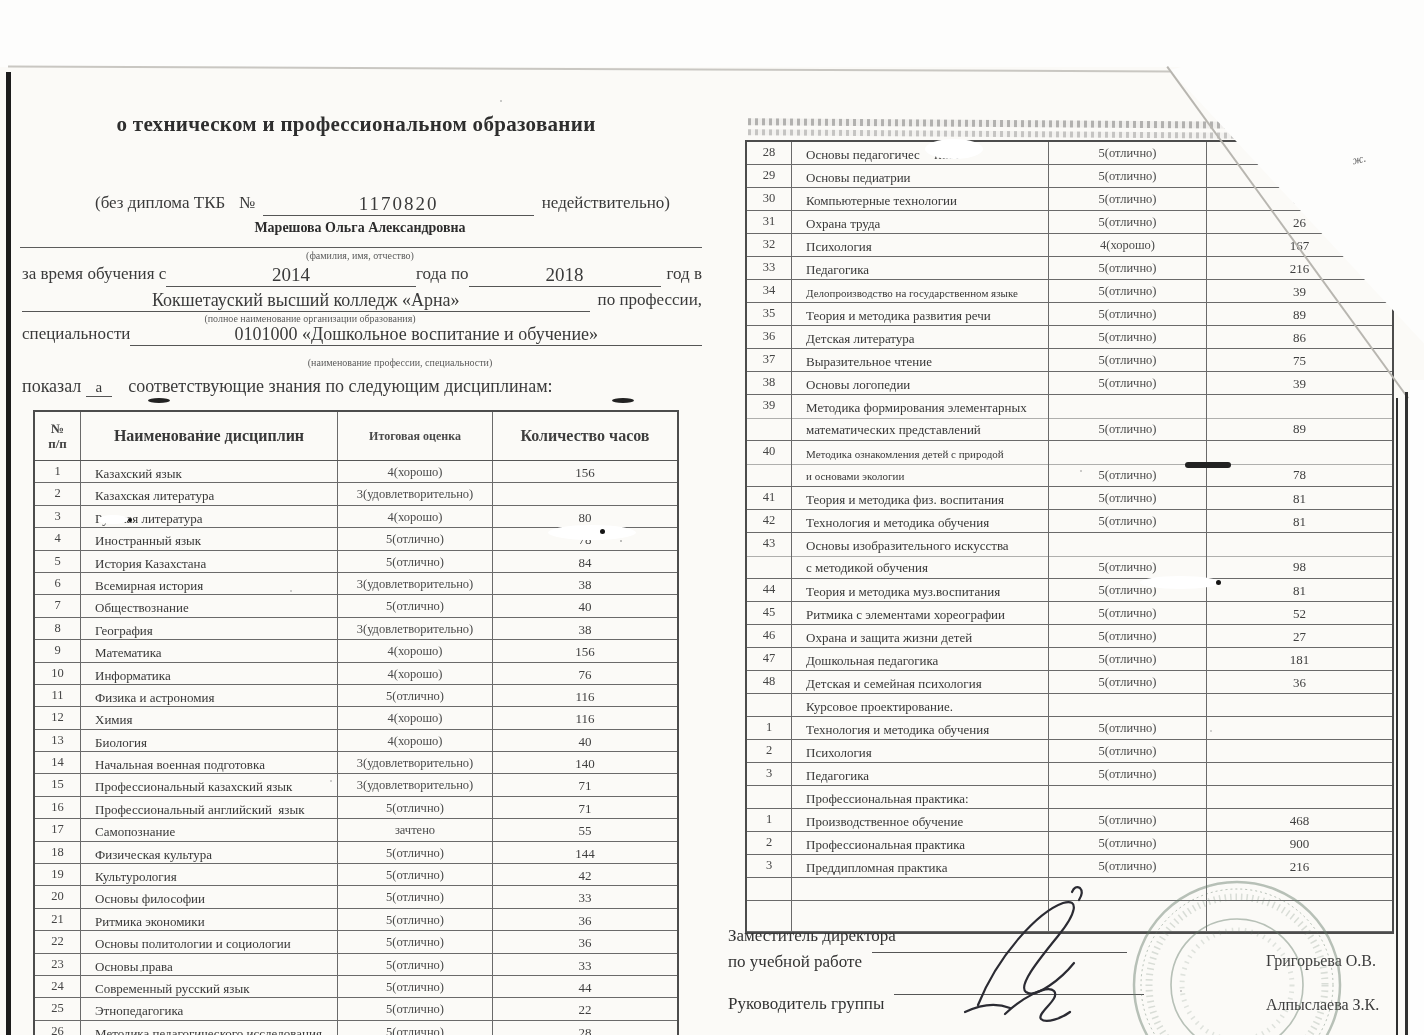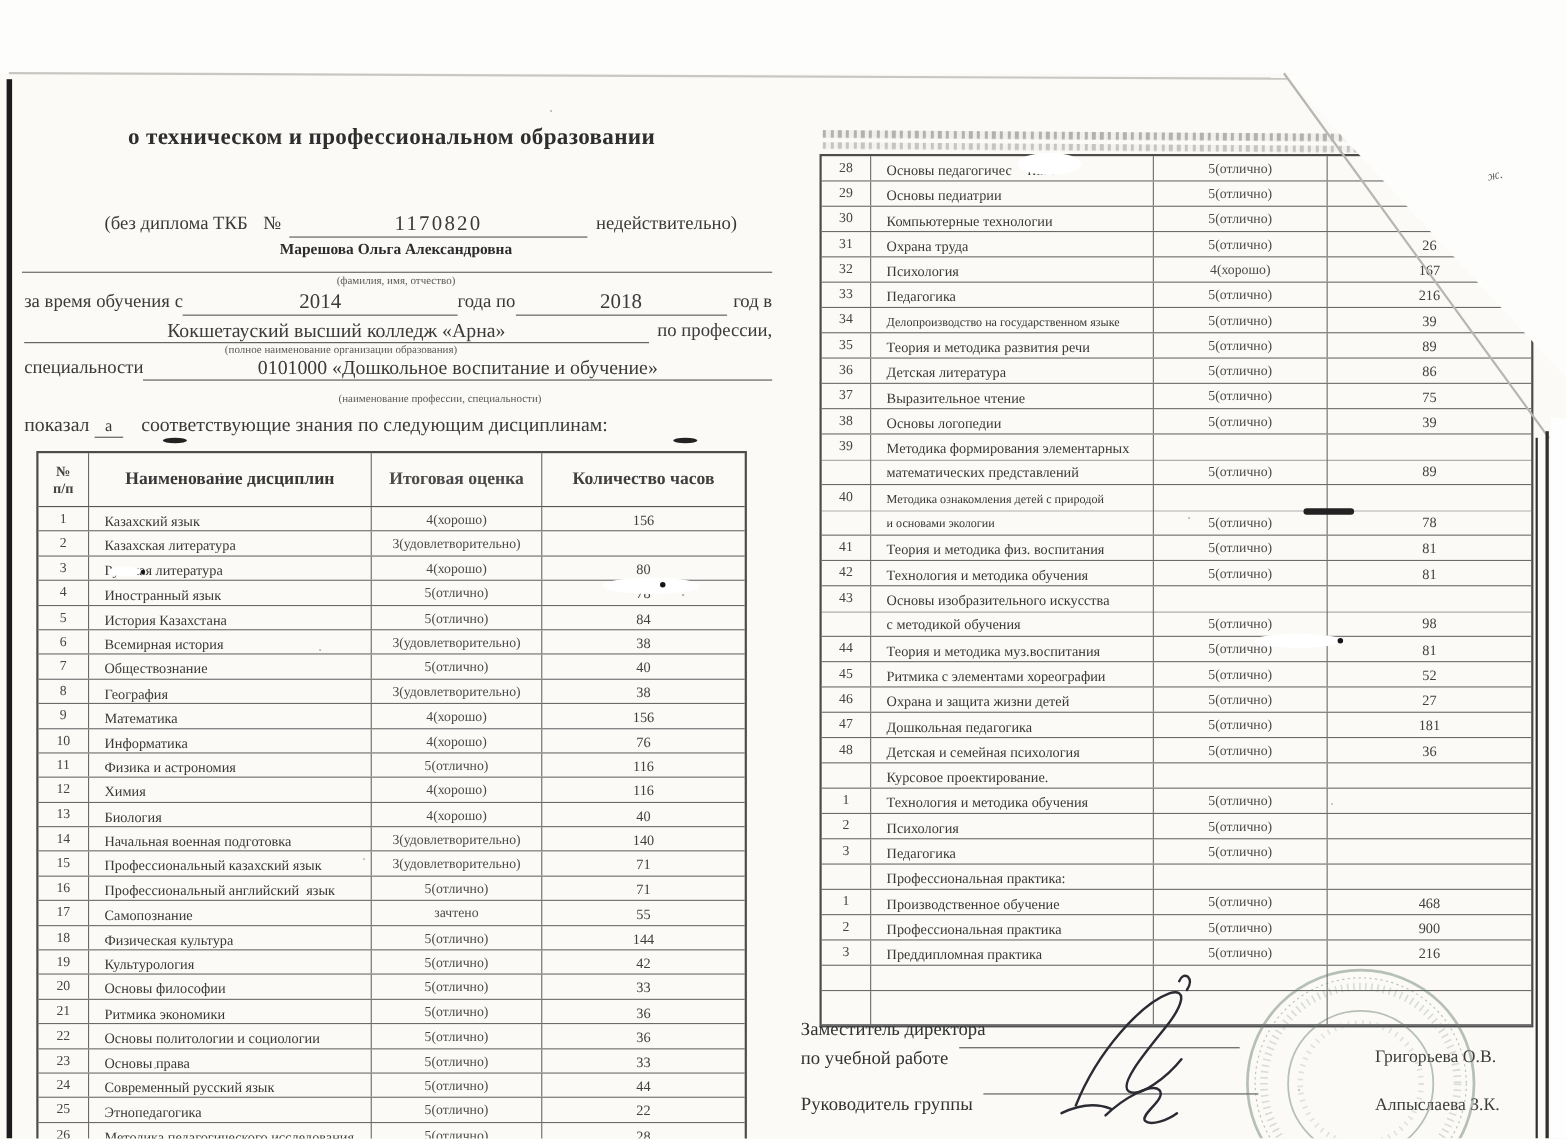--- a/index.html
+++ b/index.html
@@ -56,29 +56,29 @@
   .c-hours{flex:1;border-right:none;font-size:13px;text-align:center;padding-top:4px;color:#3f3f3f;}
   .trow.two .c-grade,.trow.two .c-hours{display:flex;flex-direction:column;justify-content:flex-end;
       align-items:center;padding-bottom:3px;}
   .trow.small .c-name{font-size:11px;}
   .trow.two .c-name div{height:22px;}
   .midline{position:absolute;left:0;right:0;top:23px;border-top:1px solid rgba(100,100,100,.5);pointer-events:none;}
   .hrow{display:flex;height:48px;border-bottom:1.6px solid #555;font-weight:bold;color:#222;}
   .hrow .tcell{display:flex;align-items:center;justify-content:center;text-align:center;}
   .hrow .c-num{font-size:13px;line-height:15px;padding-top:0;}
   .hrow .c-name{font-size:16px;white-space:normal;padding:0;}
-  .hrow .c-grade{font-size:16px;padding-top:0;}
+  .hrow .c-grade{font-size:12px;padding-top:0;}
   .hrow .c-hours{font-size:16px;padding-top:0;}
 
   
   .sig-block{position:absolute;left:728px;top:926px;font-size:17px;color:#333;}
   .sig-row{display:flex;align-items:flex-start;}
   .sig-line{display:inline-block;border-bottom:1.3px solid #555;}
   .sig-names{position:absolute;left:1250px;top:952px;font-size:16px;color:#3d3d3d;}
-  .sig-names div{margin-bottom:26px;}
+  .sig-names div{margin-bottom:26px;margin-left:16px;}
   svg.overlay{position:absolute;left:0;top:0;width:1424px;height:1035px;pointer-events:none;}
   .foldmark{position:absolute;left:1352px;top:152px;font-size:12px;color:#666;font-style:italic;transform:rotate(-12deg);}
 </style>
 </head>
 <body>
 
 <div id="scan">
 
   <div id="top-band"></div>
   <div id="left-edge"></div>

